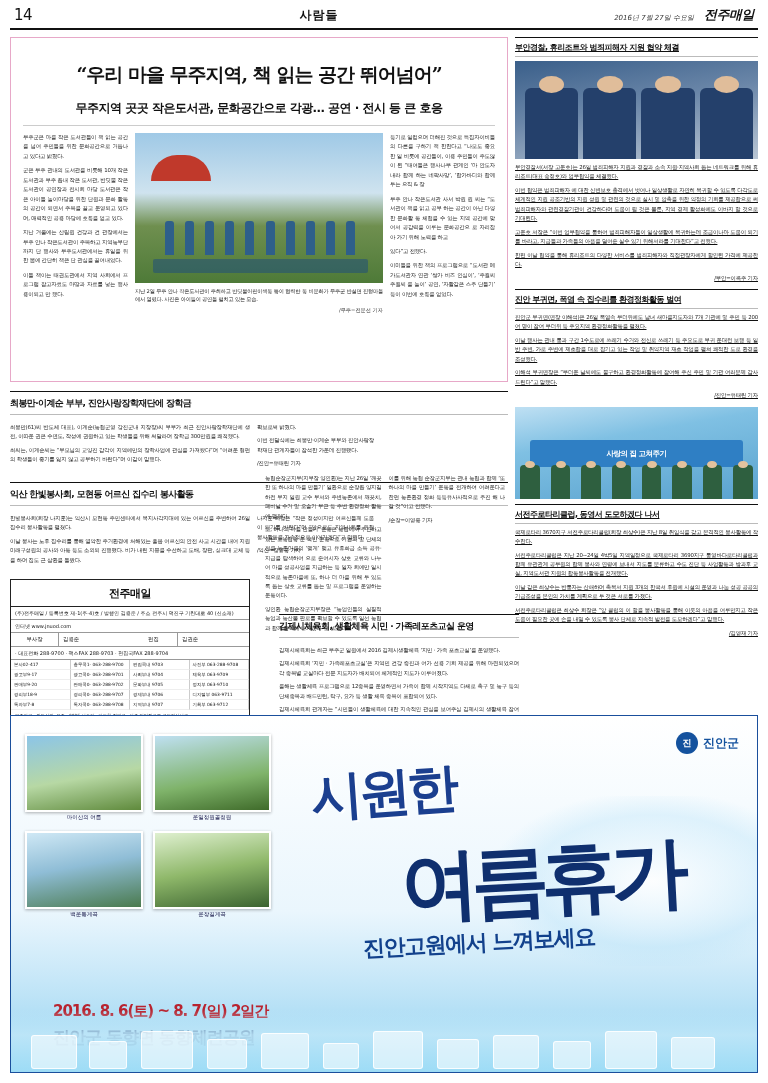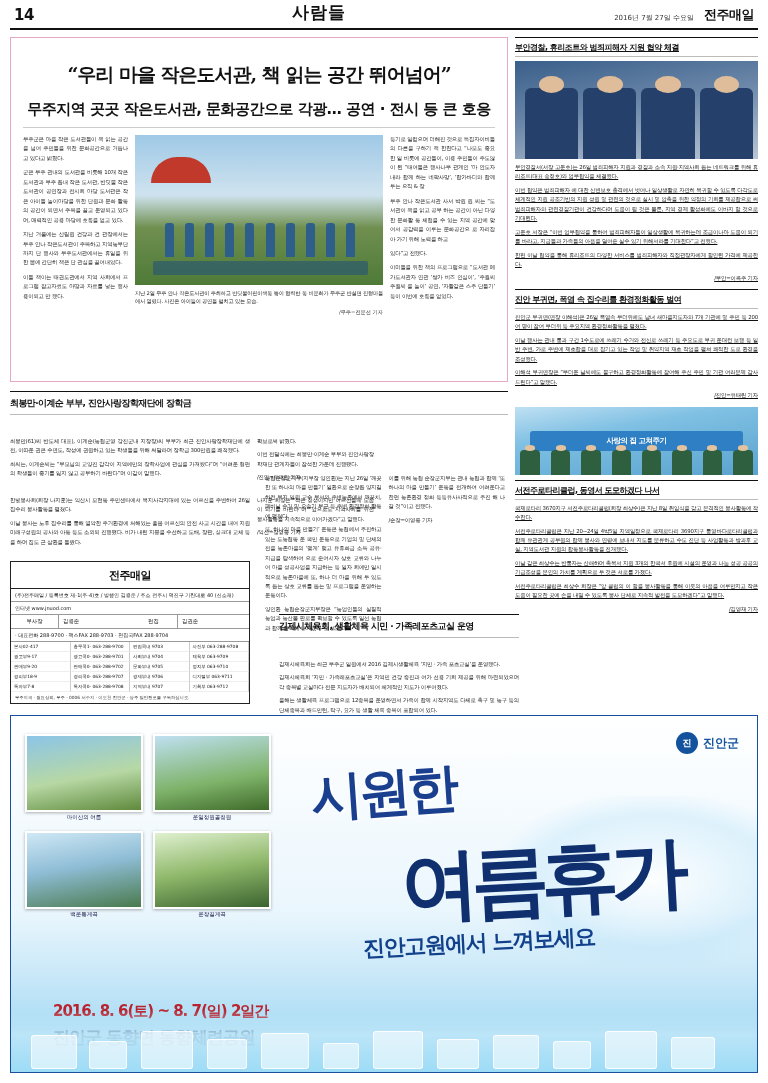--- a/index.html
+++ b/index.html
@@ -23,32 +23,32 @@
   
   .masthead {
     display: flex;
     align-items: flex-end;
     justify-content: space-between;
     padding: 6px 4px 4px 4px;
     border-bottom: 2px solid #111;
     height: 30px;
   }
   .page-number {
-    font-size: 15px; font-weight: bold;
+    font-size: 15px; font-weight: normal;
     letter-spacing: -0.5px;
     width: 120px;
   }
   .masthead-center {
-    font-size: 17px; font-weight: bold;
+    font-size: 12px; font-weight: bold;
     letter-spacing: 1px;
     flex: 1; text-align: center;
   }
   .masthead-right {
     width: 250px; text-align: right;
-    display: flex; align-items: flex-end; justify-content: flex-end; gap: 10px;
+    display: flex; align-items: flex-end; justify-content: flex-end; gap: 10px; font-style: italic;
   }
   .masthead-date { font-size: 7px; color: #333; padding-bottom: 1px; }
   .masthead-brand { font-size: 13px; font-weight: bold; letter-spacing: -0.5px; }
 
   
   .content {
     display: flex;
     gap: 7px;
     padding-top: 7px;
     height: 660px;
@@ -66,21 +66,21 @@
   .lead-headline {
     text-align: center;
     font-size: 19px;
     font-weight: bold;
     letter-spacing: -1px;
     margin: 14px 0 12px 0;
     font-family: "DejaVu Serif", "Liberation Serif", serif;
   }
   .lead-sub {
     text-align: center;
-    font-size: 15px;
+    font-size: 12px;
     font-weight: bold;
     letter-spacing: -0.5px;
     padding-bottom: 8px;
     border-bottom: 1px solid #ccc;
     margin-bottom: 7px;
   }
   .lead-body {
     display: flex;
     gap: 7px;
   }
@@ -110,21 +110,21 @@
   .byline { font-size: 5.2px; text-align: right; color: #333; margin-top: 3px; }
 
   
   .article { margin-top: 9px; }
   .art-head {
     font-size: 9px; font-weight: bold;
     letter-spacing: -0.6px;
     border-top: 1.2px solid #111;
     border-bottom: 0.6px solid #bbb;
     padding: 5px 0 4px 0;
-    margin-bottom: 22px;
+    margin-bottom: 8px;
   }
   .art-cols { display: flex; gap: 7px; }
   .art-col {
     font-size: 5.4px;
     line-height: 1.75;
     text-align: justify;
     letter-spacing: -0.2px;
     color: #222;
   }
   .art-col p { margin: 0 0 4px 0; }
@@ -267,21 +267,21 @@
   .lp-tent { position:absolute; left: 16px; top: 22px; width: 60px; height: 26px; background:#c0392b; border-radius: 30px 30px 0 0; }
   .lp-kids { position:absolute; left: 30px; bottom: 28px; width: 190px; height: 34px; display:flex; justify-content: space-between; }
   .lp-kids span { width: 9px; height: 100%; background:#2e5f8a; border-radius: 3px 3px 0 0; }
   .lp-mat { position:absolute; left: 18px; bottom: 10px; width: 215px; height: 14px; background:#1f4f7a; opacity:.55; border-radius: 2px; }
 
   .hdr-photo { position: relative; width: 243px; height: 98px; overflow:hidden;
     background: linear-gradient(170deg,#3a5f8a 0%,#6a86a8 45%,#b9c6d4 100%); }
   .hdr-photo .p { position:absolute; bottom:0; width: 22%; height: 72%; background:#24406b; border-radius: 6px 6px 0 0; }
   .hdr-photo .p::before { content:""; display:block; width:48%; height:24%; margin:-24% auto 0; background:#e0bd9a; border-radius:50%; }
 
-  .env-photo { position: relative; width: 243px; height: 68px; overflow:hidden;
+  .env-photo { position: relative; width: 243px; height: 92px; overflow:hidden;
     background: linear-gradient(170deg,#bfe0f3 0%,#7fc0e3 35%,#5aa3cf 100%); }
   .env-photo .banner {
     position:absolute; left: 6%; top: 36%; width: 88%; height: 30%;
     background:#2f7fc4; border-radius:3px; color:#fff; font-size:7.5px; font-weight:bold;
     display:flex; align-items:center; justify-content:center; letter-spacing:-0.5px;
   }
   .env-photo .row { position:absolute; bottom:0; width:100%; height:46%; display:flex; justify-content:space-around; align-items:flex-end; }
   .env-photo .row i { display:block; width:8%; height:80%; background:#2e5f3f; border-radius:4px 4px 0 0; }
   .env-photo .row i::before { content:""; display:block; width:52%; height:22%; margin:-22% auto 0; background:#e3c29d; border-radius:50%; }
 </style>
@@ -297,21 +297,21 @@
       <div class="masthead-date">2016년 7월 27일 수요일</div>
       <div class="masthead-brand">전주매일</div>
     </div>
   </div>
 
   <div class="content">
 
     <div class="col-left">
 
       <div class="lead-box">
-        <div class="lead-headline">“우리 마을 작은도서관, 책 읽는 공간 뛰어넘어”</div>
+        <div class="lead-headline">“우리 마을 무주지역, 책 읽는 공간 뛰어넘어”</div>
         <div class="lead-sub">무주지역 곳곳 작은도서관, 문화공간으로 각광… 공연 · 전시 등 큰 호응</div>
         <div class="lead-body">
           <div class="lead-col">
             <p>무주군은 마을 작은 도서관들이 책 읽는 공간을 넘어 주민들을 위한 문화공간으로 거듭나고 있다고 밝혔다.</p>
             <p>군은 무주 관내의 도서관을 비롯해 10개 작은 도서관과 무주 읍내 작은 도서관, 반딧불 작은 도서관이 공연장과 전시회 마당 도서관은 작은 아이들 놀이마당을 위한 단원과 문화 활동의 공간이 되면서 주목을 끌고 운영되고 있다며, 매력적인 공용 마당에 호응을 얻고 있다.</p>
             <p>지난 겨울에는 산림원 건강과 건 관장에서는 무주 안나 작은도서관이 주목하고 지역농부단까지 단 행사와 무주도서관에서는 휴일을 위한 봄에 간단히 책은 단 관심을 끌어내었다.</p>
             <p>이들 책이는 태권도관에서 지역 사회에서 프로그램 참고자료도 마땅과 자료를 넣는 행사용이되고 만 했다.</p>
           </div>
           <div class="lead-photo-wrap">
             <div class="photo lead-photo-inner">
@@ -352,20 +352,21 @@
           </div>
           <div class="art-col w1">
             <p>확보로써 밝혔다.</p>
             <p>이번 전달식에는 최봉만·이계순 부부와 진안사랑장학재단 관계자들이 참석한 가운데 진행됐다.</p>
             <p>/진안=유태린 기자</p>
           </div>
         </div>
       </div>
 
       <div class="article">
+        <div class="art-head">익산 한빛봉사회, 모현동 어르신 집수리 봉사활동</div>
         <div class="art-cols">
           <div class="art-col w2">
             <p>한빛봉사회(회장 나지훈)는 익산시 모현동 주민센터에서 복지사각지대에 있는 어르신을 주변하여 26일 집수리 봉사활동을 펼쳤다.</p>
             <p>이날 봉사는 노후 집수리를 통해 열악한 주거환경에 처해있는 홀몸 어르신의 안전 사고 시간을 내어 지원 미래구성원의 공사와 아동 등도 소외되 진행됐다. 비가 내린 지붕을 수선하고 도배, 장판, 싱크대 교체 등을 하며 집도 근 삼환을 돌봤다.</p>
           </div>
           <div class="art-col w1">
             <p>나지훈 회장은 “작은 정성이지만 어르신들께 도움이 되기를 바란다”며 “앞으로도 지역사회를 위한 봉사활동을 지속적으로 이어가겠다”고 말했다.</p>
             <p>/익산=장영웅 기자</p>
           </div>
         </div>

